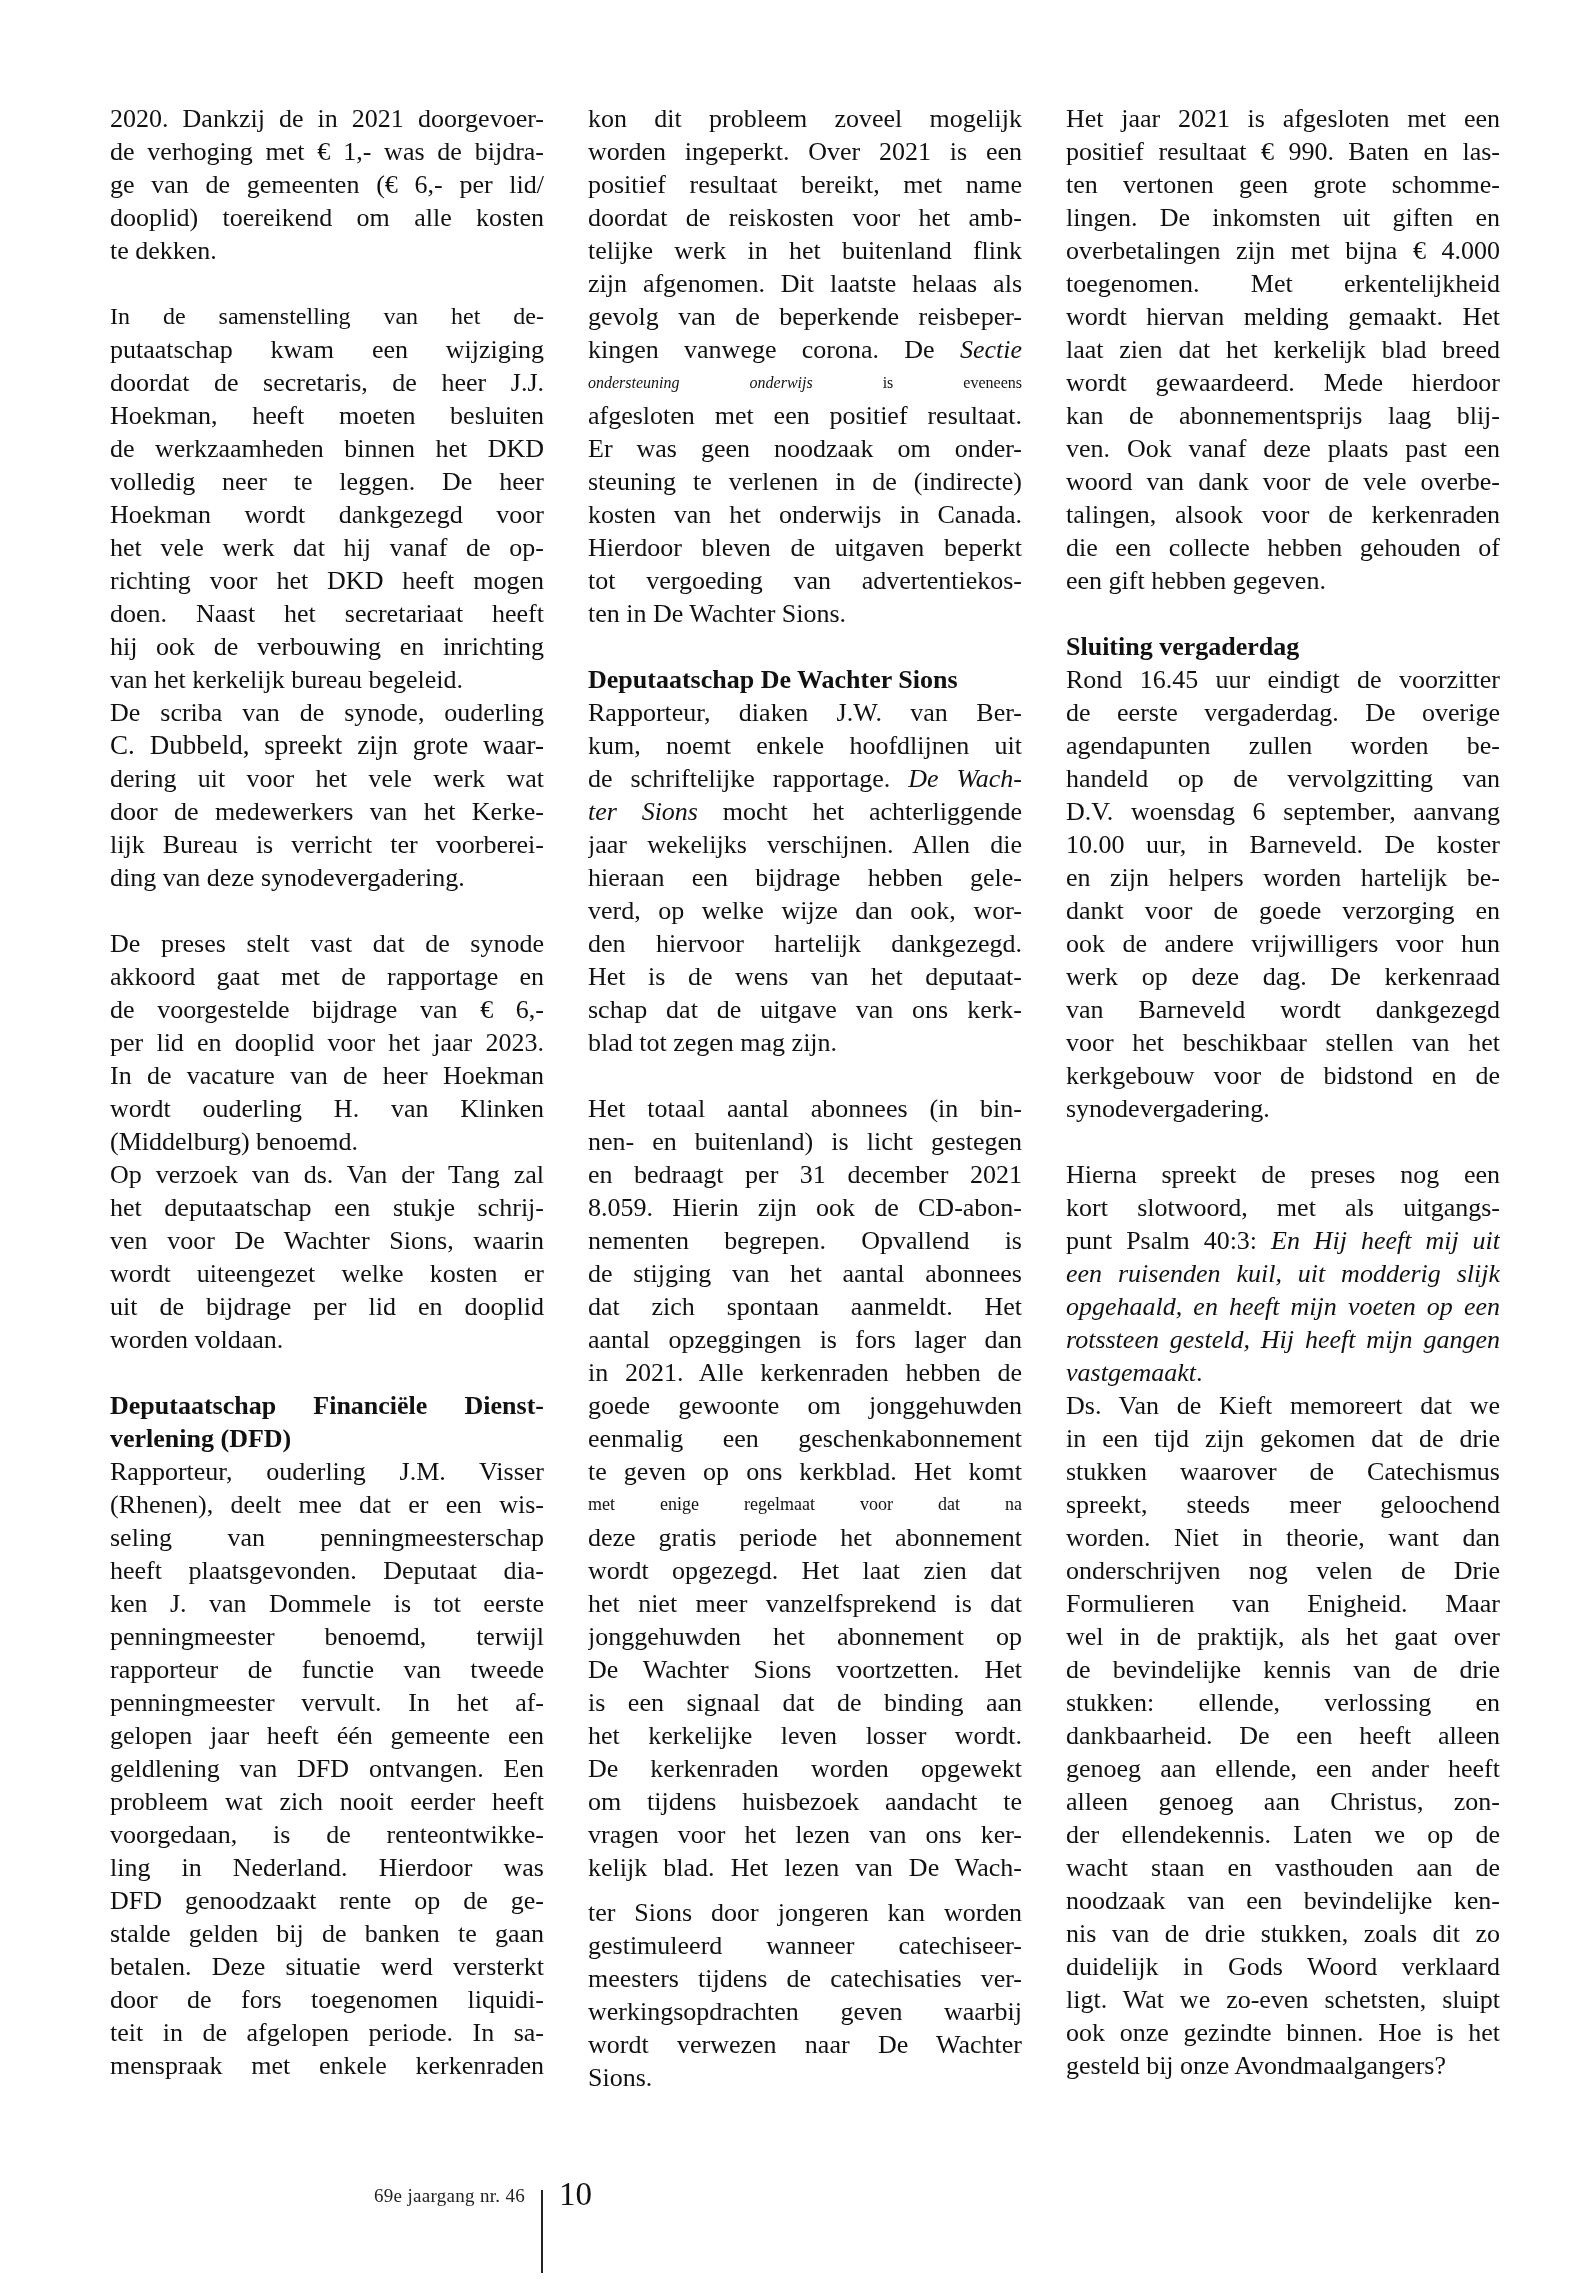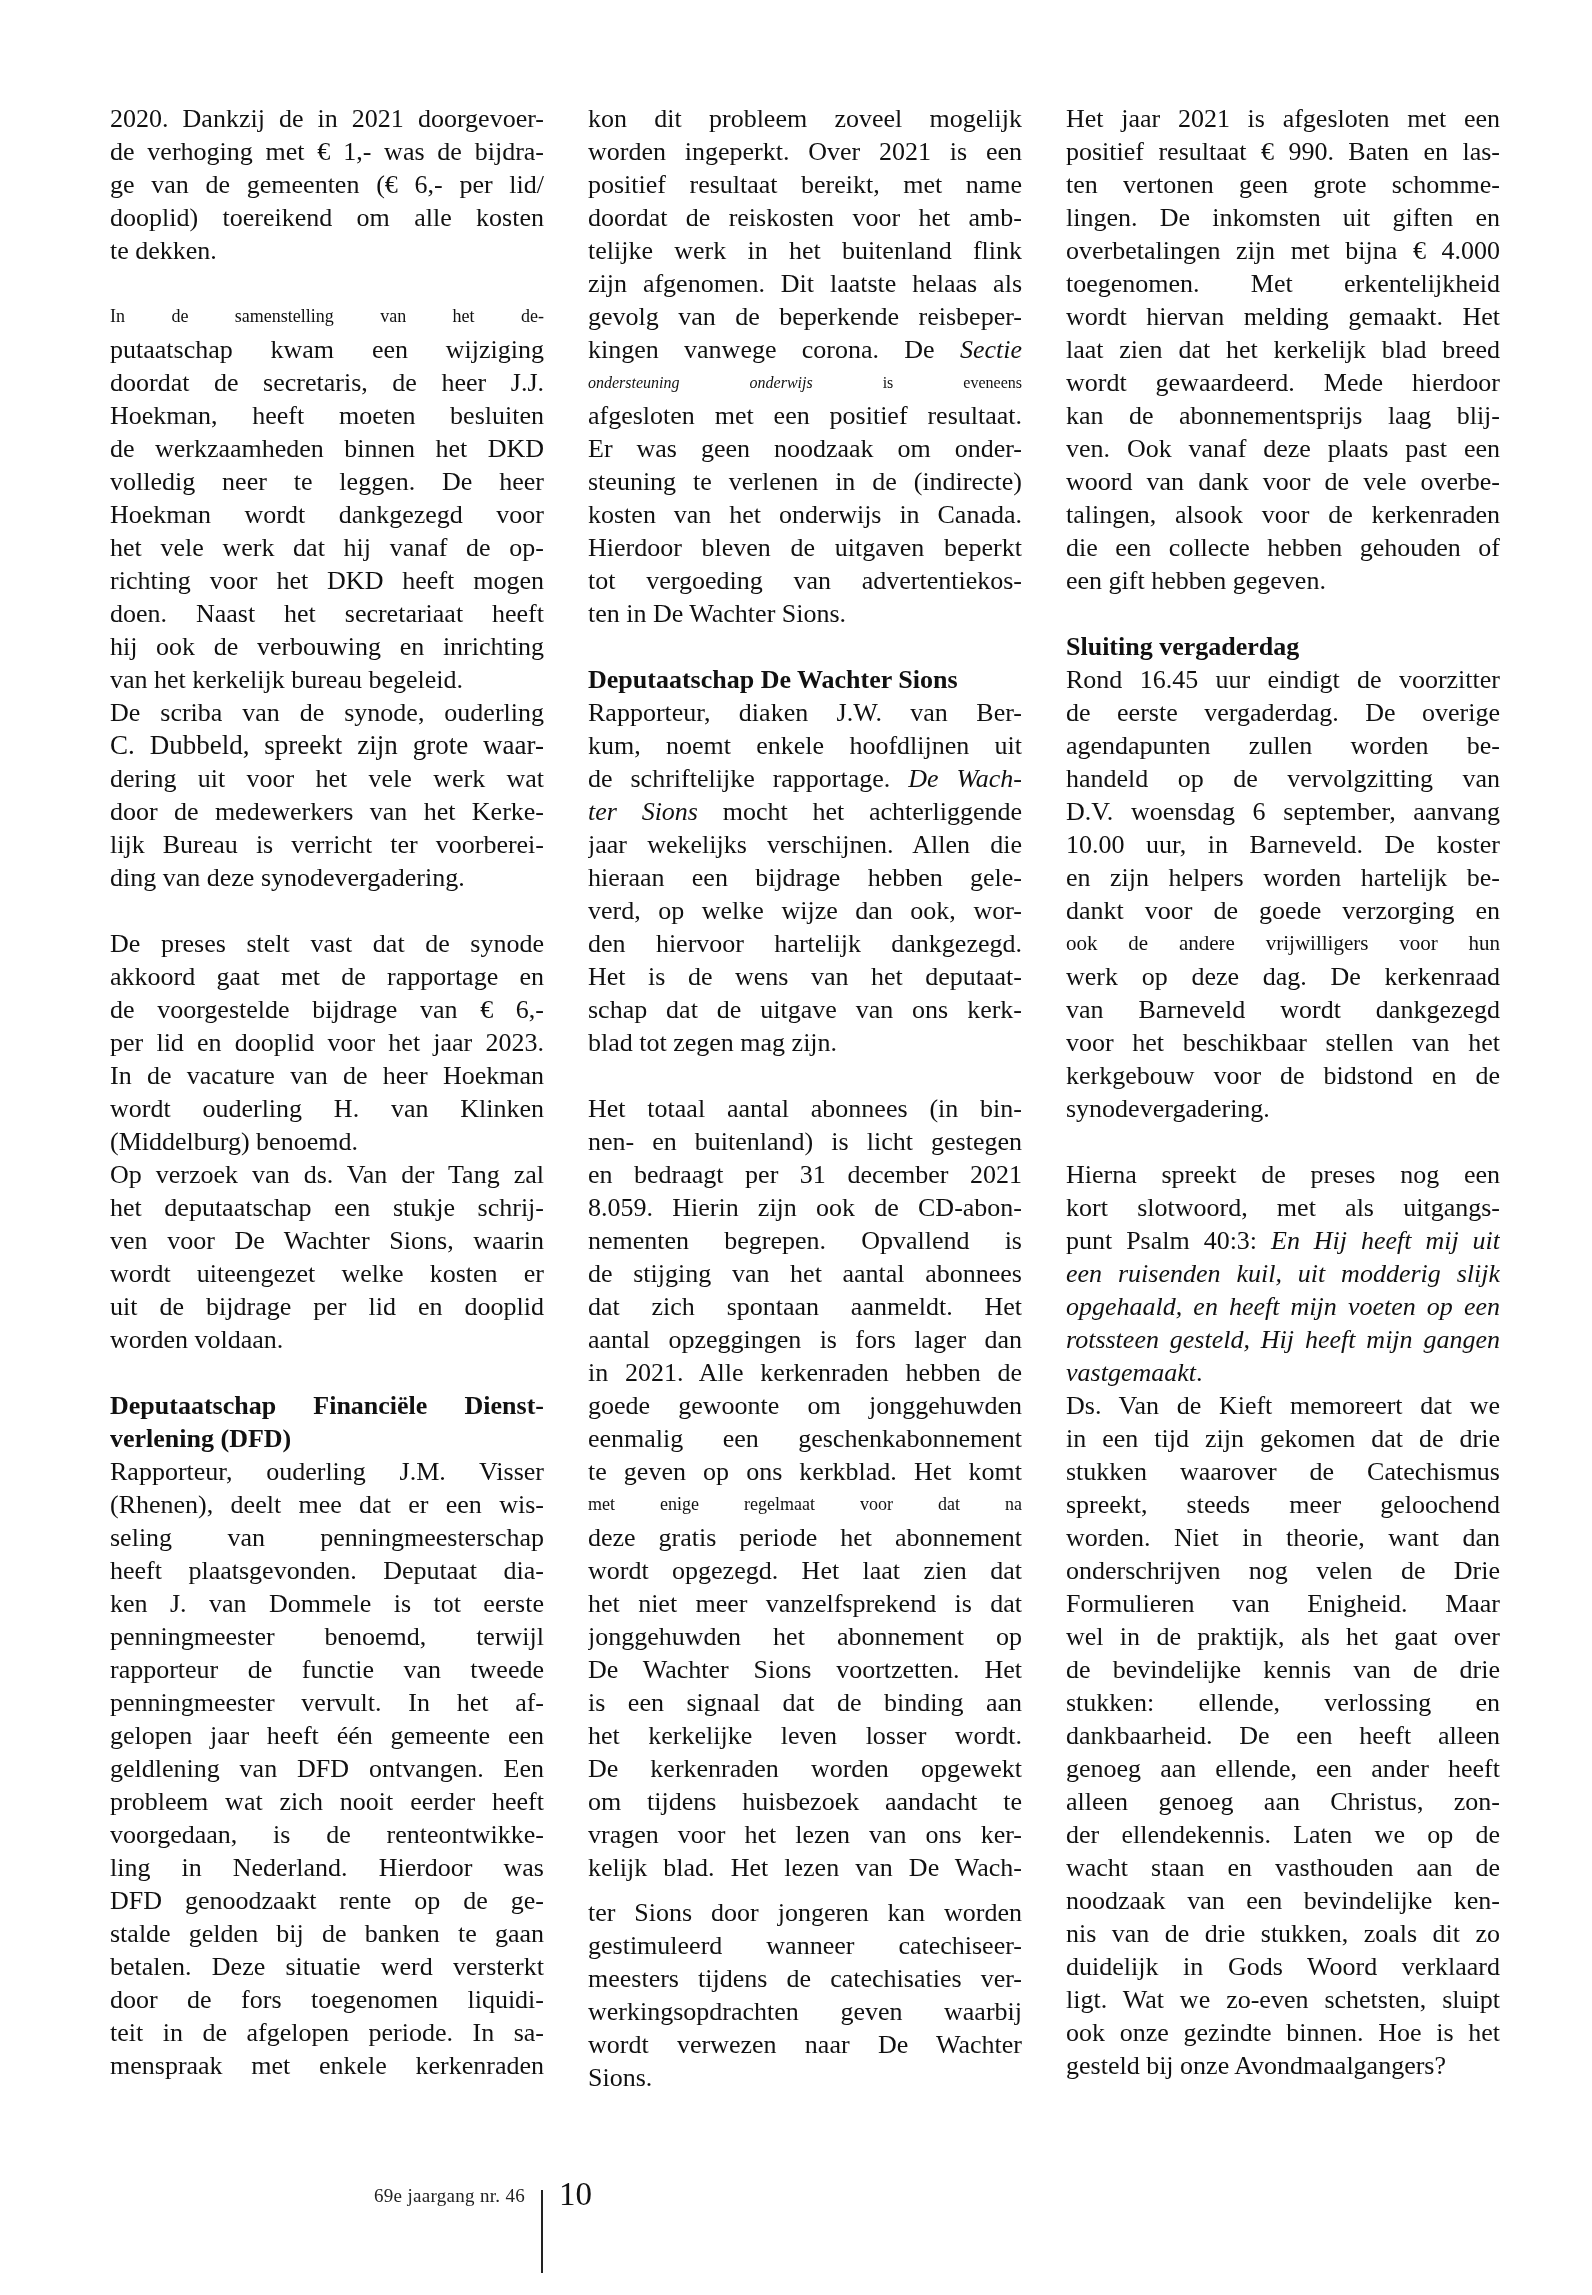--- a/index.html
+++ b/index.html
@@ -23,21 +23,21 @@
 </head>
 <body>
 
 <div id="col1" class="col">
     <span class="ln" style="white-space: normal; overflow: hidden; font-size: 26px; display: block; height: 33px;"><span>2020. Dankzij de in 2021 doorgevoer-</span></span>
     <span class="ln" style="white-space: normal; overflow: hidden; font-size: 26px; display: block; height: 33px;"><span>de verhoging met € 1,- was de bijdra-</span></span>
     <span class="ln" style="white-space: normal; overflow: hidden; font-size: 26px; display: block; height: 33px;"><span>ge van de gemeenten (€ 6,- per lid/</span></span>
     <span class="ln" style="white-space: normal; overflow: hidden; font-size: 26px; display: block; height: 33px;"><span>dooplid) toereikend om alle kosten</span></span>
     <span class="ln last"><span>te dekken.</span></span>
     <span class="ln last">&nbsp;</span>
-    <span class="ln" style="white-space: normal; overflow: hidden; font-size: 18px; display: block; height: 33px;"><span>In de samenstelling van het de-</span></span>
+    <span class="ln" style="white-space: normal; overflow: hidden; font-size: 24px; display: block; height: 33px;"><span>In de samenstelling van het de-</span></span>
     <span class="ln" style="white-space: normal; overflow: hidden; font-size: 26px; display: block; height: 33px;"><span>putaatschap kwam een wijziging</span></span>
     <span class="ln" style="white-space: normal; overflow: hidden; font-size: 26px; display: block; height: 33px;"><span>doordat de secretaris, de heer J.J.</span></span>
     <span class="ln" style="white-space: normal; overflow: hidden; font-size: 26px; display: block; height: 33px;"><span>Hoekman, heeft moeten besluiten</span></span>
     <span class="ln" style="white-space: normal; overflow: hidden; font-size: 26px; display: block; height: 33px;"><span>de werkzaamheden binnen het DKD</span></span>
     <span class="ln" style="white-space: normal; overflow: hidden; font-size: 26px; display: block; height: 33px;"><span>volledig neer te leggen. De heer</span></span>
     <span class="ln" style="white-space: normal; overflow: hidden; font-size: 26px; display: block; height: 33px;"><span>Hoekman wordt dankgezegd voor</span></span>
     <span class="ln" style="white-space: normal; overflow: hidden; font-size: 26px; display: block; height: 33px;"><span>het vele werk dat hij vanaf de op-</span></span>
     <span class="ln" style="white-space: normal; overflow: hidden; font-size: 26px; display: block; height: 33px;"><span>richting voor het DKD heeft mogen</span></span>
     <span class="ln" style="white-space: normal; overflow: hidden; font-size: 26px; display: block; height: 33px;"><span>doen. Naast het secretariaat heeft</span></span>
     <span class="ln" style="white-space: normal; overflow: hidden; font-size: 26px; display: block; height: 33px;"><span>hij ook de verbouwing en inrichting</span></span>
@@ -166,21 +166,21 @@
     <span class="ln last">&nbsp;</span>
     <span class="ln last h"><span>Sluiting vergaderdag</span></span>
     <span class="ln" style="white-space: normal; overflow: hidden; font-size: 26px; display: block; height: 33px;"><span>Rond 16.45 uur eindigt de voorzitter</span></span>
     <span class="ln" style="white-space: normal; overflow: hidden; font-size: 26px; display: block; height: 33px;"><span>de eerste vergaderdag. De overige</span></span>
     <span class="ln" style="white-space: normal; overflow: hidden; font-size: 26px; display: block; height: 33px;"><span>agendapunten zullen worden be-</span></span>
     <span class="ln" style="white-space: normal; overflow: hidden; font-size: 26px; display: block; height: 33px;"><span>handeld op de vervolgzitting van</span></span>
     <span class="ln" style="white-space: normal; overflow: hidden; font-size: 26px; display: block; height: 33px;"><span>D.V. woensdag 6 september, aanvang</span></span>
     <span class="ln" style="white-space: normal; overflow: hidden; font-size: 26px; display: block; height: 33px;"><span>10.00 uur, in Barneveld. De koster</span></span>
     <span class="ln" style="white-space: normal; overflow: hidden; font-size: 26px; display: block; height: 33px;"><span>en zijn helpers worden hartelijk be-</span></span>
     <span class="ln" style="white-space: normal; overflow: hidden; font-size: 26px; display: block; height: 33px;"><span>dankt voor de goede verzorging en</span></span>
-    <span class="ln" style="white-space: normal; overflow: hidden; font-size: 21px; display: block; height: 33px;"><span>ook de andere vrijwilligers voor hun</span></span>
+    <span class="ln" style="white-space: normal; overflow: hidden; font-size: 26px; display: block; height: 33px;"><span>ook de andere vrijwilligers voor hun</span></span>
     <span class="ln" style="white-space: normal; overflow: hidden; font-size: 26px; display: block; height: 33px;"><span>werk op deze dag. De kerkenraad</span></span>
     <span class="ln" style="white-space: normal; overflow: hidden; font-size: 26px; display: block; height: 33px;"><span>van Barneveld wordt dankgezegd</span></span>
     <span class="ln" style="white-space: normal; overflow: hidden; font-size: 26px; display: block; height: 33px;"><span>voor het beschikbaar stellen van het</span></span>
     <span class="ln" style="white-space: normal; overflow: hidden; font-size: 26px; display: block; height: 33px;"><span>kerkgebouw voor de bidstond en de</span></span>
     <span class="ln last"><span>synodevergadering.</span></span>
     <span class="ln last">&nbsp;</span>
     <span class="ln" style="white-space: normal; overflow: hidden; font-size: 26px; display: block; height: 33px;"><span>Hierna spreekt de preses nog een</span></span>
     <span class="ln" style="white-space: normal; overflow: hidden; font-size: 26px; display: block; height: 33px;"><span>kort slotwoord, met als uitgangs-</span></span>
     <span class="ln" style="white-space: normal; overflow: hidden; font-size: 26px; display: block; height: 33px;"><span>punt Psalm 40:3: </span><i>En Hij heeft mij uit</i></span>
     <span class="ln" style="white-space: normal; overflow: hidden; font-size: 26px; display: block; height: 33px;"><i>een ruisenden kuil, uit modderig slijk</i></span>

